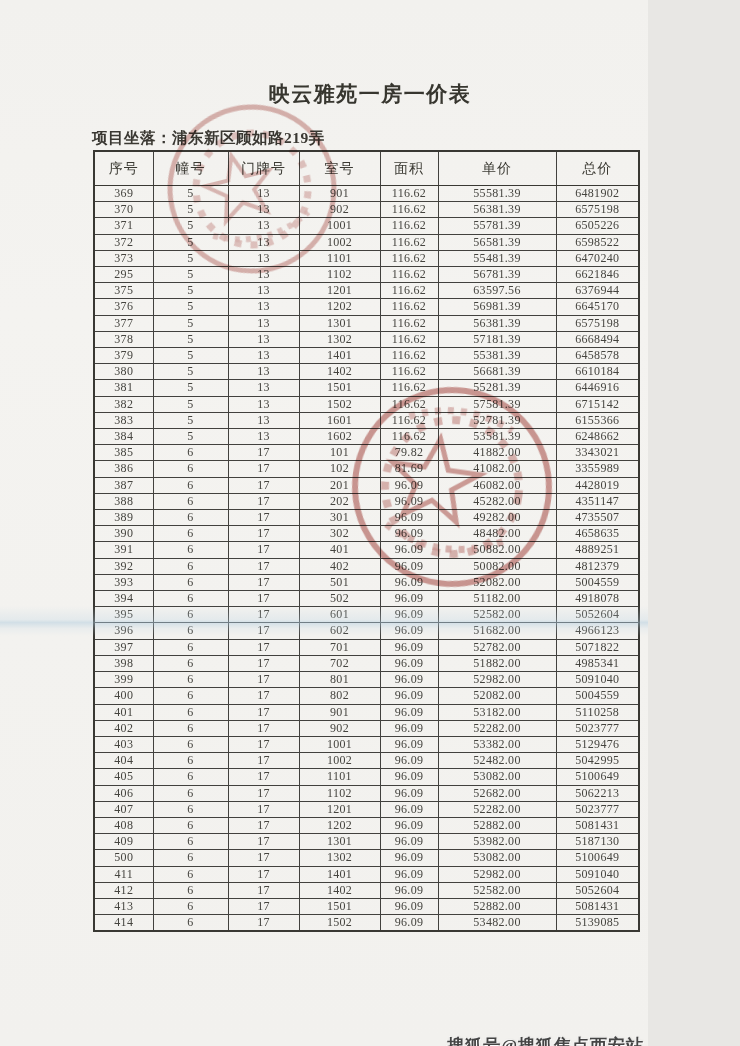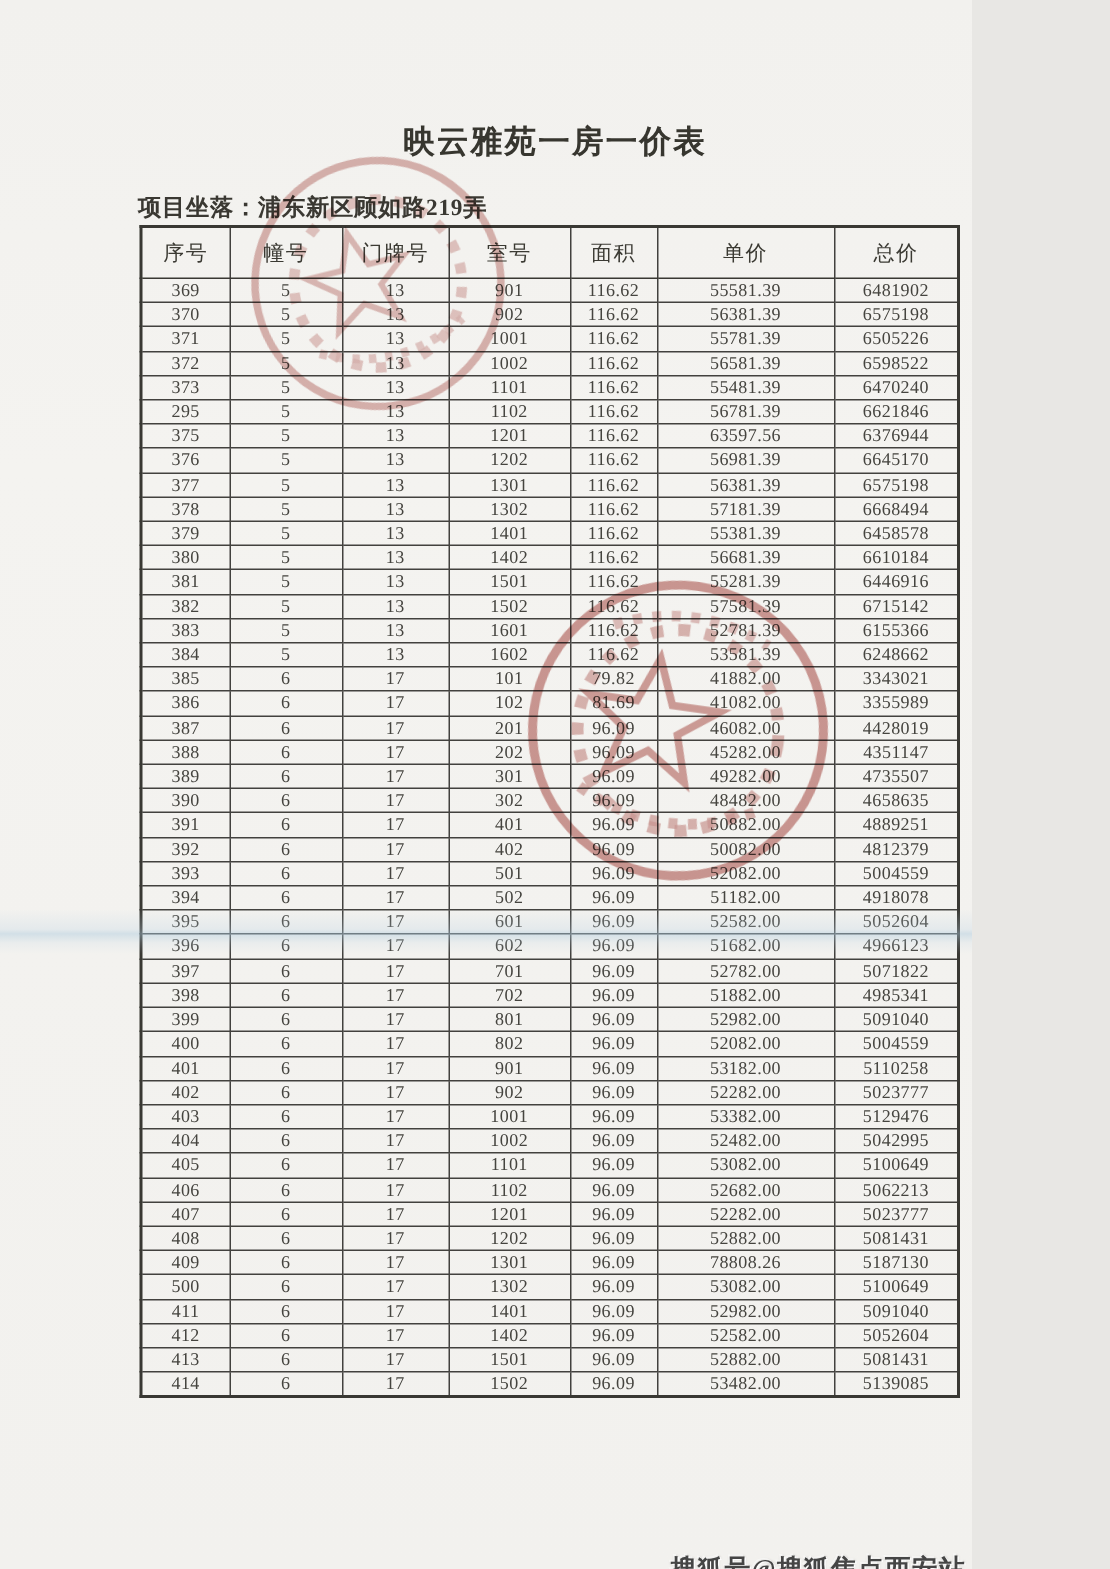--- a/index.html
+++ b/index.html
@@ -456,21 +456,21 @@
           <td>96.09</td>
           <td>52882.00</td>
           <td>5081431</td>
         </tr>
         <tr>
           <td>409</td>
           <td>6</td>
           <td>17</td>
           <td>1301</td>
           <td>96.09</td>
-          <td>78808.26</td>
+          <td>53982.00</td>
           <td>5187130</td>
         </tr>
         <tr>
           <td>500</td>
           <td>6</td>
           <td>17</td>
           <td>1302</td>
           <td>96.09</td>
           <td>53082.00</td>
           <td>5100649</td>

